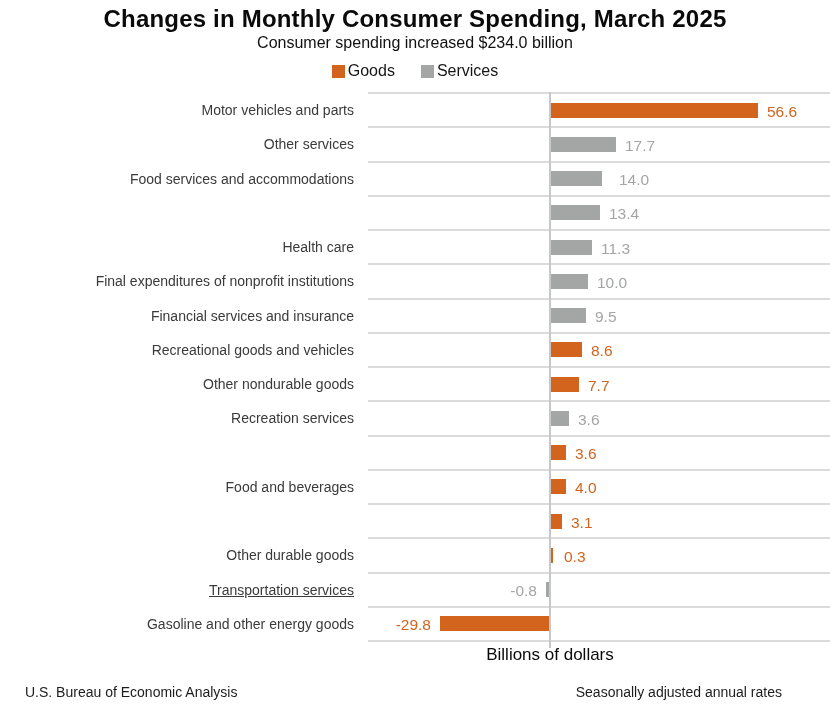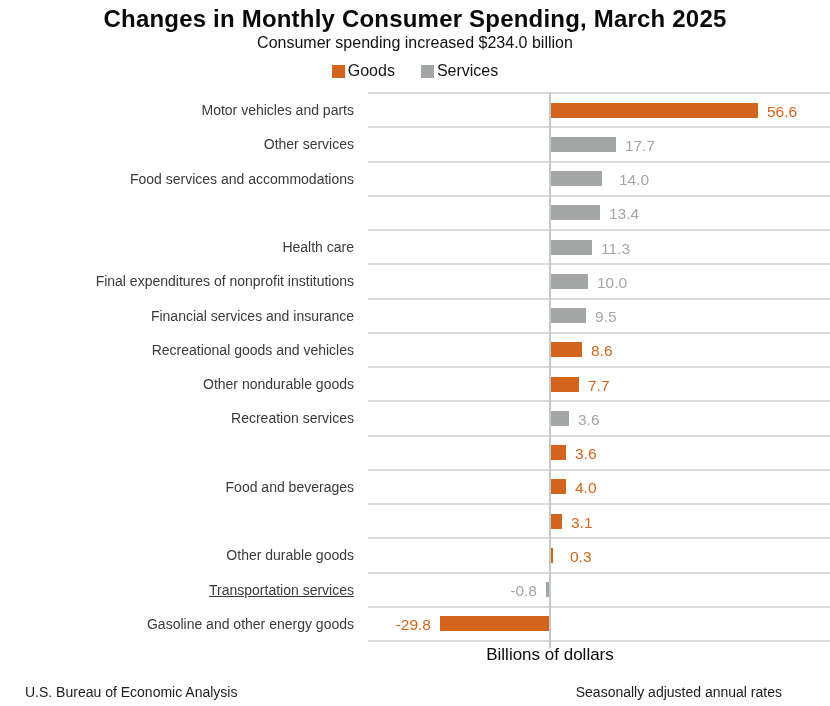--- a/index.html
+++ b/index.html
@@ -120,21 +120,21 @@
       <div class="val" style="top: 274px; color: rgb(210, 100, 30); left: 220px;">7.7</div>
       <div class="bar" style="top: 317.875px; width: 18px; background: rgb(164, 166, 165); left: 183px;"></div>
       <div class="val" style="top: 308.25px; color: rgb(164, 166, 165); left: 210px;">3.6</div>
       <div class="bar" style="top: 352.125px; width: 15px; background: rgb(210, 100, 30); left: 183px;"></div>
       <div class="val" style="top: 342.5px; color: rgb(210, 100, 30); left: 207px;">3.6</div>
       <div class="bar" style="top: 386.375px; width: 15px; background: rgb(210, 100, 30); left: 183px;"></div>
       <div class="val" style="top: 376.75px; color: rgb(210, 100, 30); left: 207px;">4.0</div>
       <div class="bar" style="top: 420.625px; width: 11px; background: rgb(210, 100, 30); left: 183px;"></div>
       <div class="val" style="top: 411px; color: rgb(210, 100, 30); left: 203px;">3.1</div>
       <div class="bar" style="top: 454.875px; width: 2px; background: rgb(210, 100, 30); left: 183px;"></div>
-      <div class="val" style="top: 445.25px; color: rgb(210, 100, 30); left: 202px;">0.3</div>
+      <div class="val" style="top: 445.25px; color: rgb(210, 100, 30); left: 196px;">0.3</div>
       <div class="bar" style="top: 489.125px; width: 3px; background: rgb(164, 166, 165); left: 178px;"></div>
       <div class="val" style="top: 479.5px; color: rgb(164, 166, 165); left: 59px; width: 110px; justify-content: flex-end;">-0.8</div>
       <div class="bar" style="top: 523.375px; width: 109px; background: rgb(210, 100, 30); left: 72px;"></div>
       <div class="val" style="top: 513.75px; color: rgb(210, 100, 30); left: -47px; width: 110px; justify-content: flex-end;">-29.8</div>
     </div>
 
   <div class="axis-title">Billions of dollars</div>
   <div class="footer-left">U.S. Bureau of Economic Analysis</div>
   <div class="footer-right">Seasonally adjusted annual rates</div>
 

